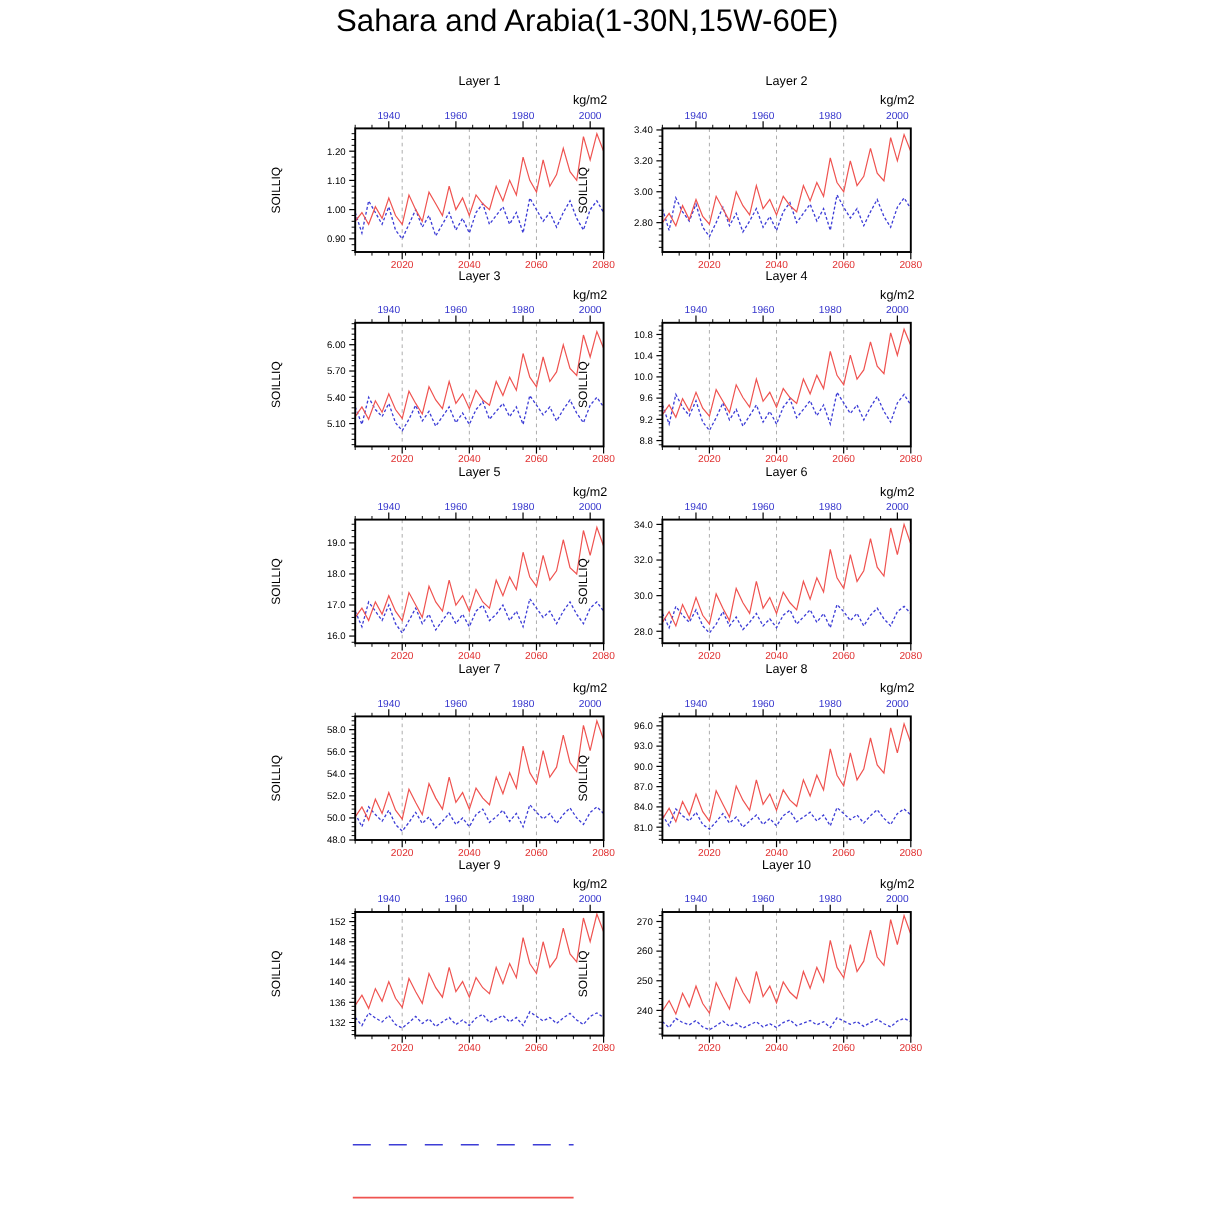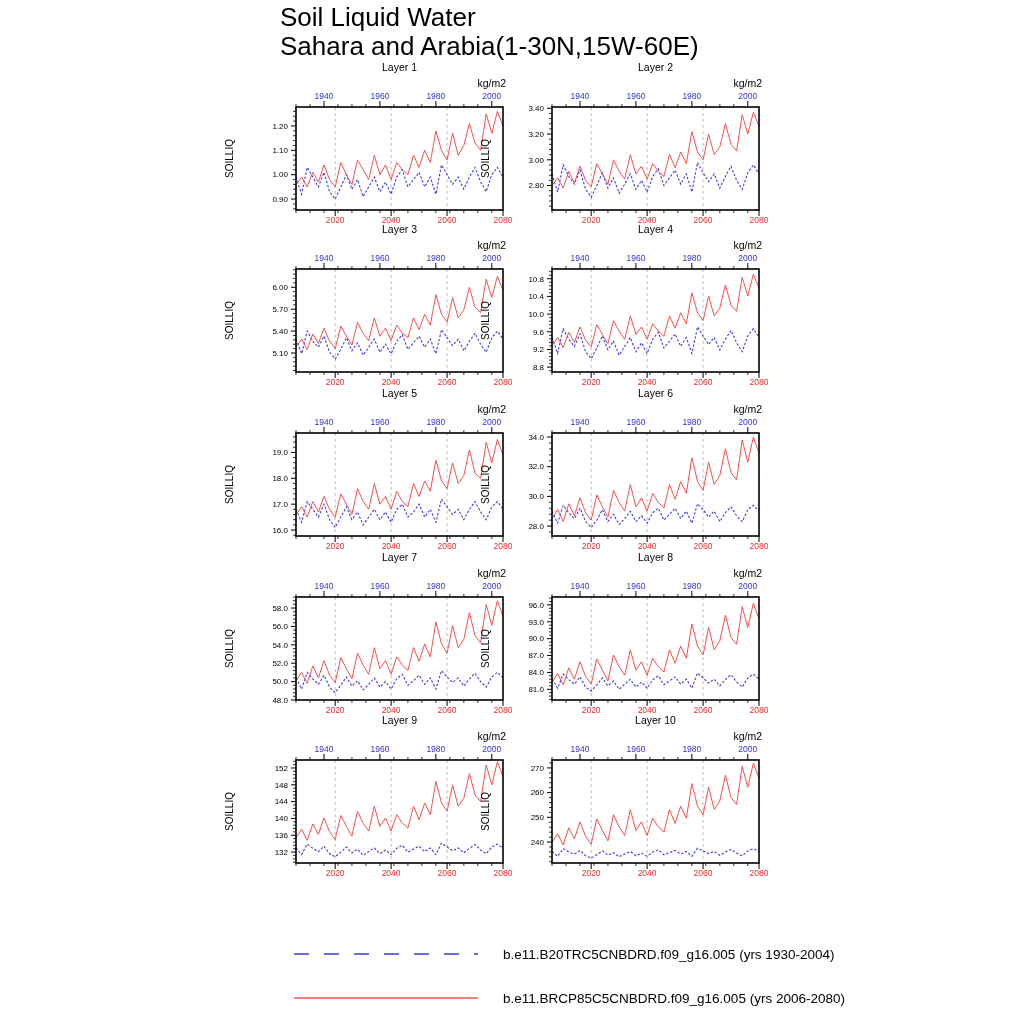--- a/index.html
+++ b/index.html
@@ -12,21 +12,20 @@
   svg text{font-family:"Liberation Sans",sans-serif;}
   .legend-row{position:absolute;left:292px;display:flex;align-items:center;height:16px;}
   .legend-label{margin-left:23px;font-size:13.5px;white-space:nowrap;color:#000;}
 </style>
 </head>
 <body>
 
 <div class="page">
 
   <div class="main-title">
-    <div>Soil Liquid Water</div>
     <div>Sahara and Arabia(1-30N,15W-60E)</div>
   </div>
 
   <div class="charts-grid" id="charts">
       <svg class="chart-cell" width="318" height="174" style="left:210px;top:59px">
         <line x1="125.16216216216216" y1="48" x2="125.16216216216216" y2="151" stroke="#aaaaaa" stroke-width="0.8" stroke-dasharray="3 3"></line>
         <line x1="181.10810810810813" y1="48" x2="181.10810810810813" y2="151" stroke="#aaaaaa" stroke-width="0.8" stroke-dasharray="3 3"></line>
         <line x1="237.05405405405406" y1="48" x2="237.05405405405406" y2="151" stroke="#aaaaaa" stroke-width="0.8" stroke-dasharray="3 3"></line>
         <polyline points="86.0,118.1 91.6,135.2 97.2,108.4 102.8,118.1 108.4,127.9 114.0,113.3 119.6,132.7 125.2,140.0 130.8,127.9 136.4,115.7 141.9,130.3 147.5,120.6 153.1,137.6 158.7,127.9 164.3,118.1 169.9,132.7 175.5,123.0 181.1,135.2 186.7,118.1 192.3,110.8 197.9,127.9 203.5,120.6 209.1,113.3 214.7,127.9 220.3,118.1 225.9,135.2 231.5,106.0 237.1,115.7 242.6,125.4 248.2,118.1 253.8,130.3 259.4,118.1 265.0,108.4 270.6,123.0 276.2,132.7 281.8,115.7 287.4,108.4 293.0,118.1" fill="none" stroke="#3d3dd6" stroke-width="1.1" stroke-dasharray="2.4 1.8"></polyline>
         <polyline points="86.0,125.4 91.6,118.1 97.2,127.9 102.8,113.3 108.4,123.0 114.0,106.0 119.6,120.6 125.2,127.9 130.8,103.5 136.4,115.7 141.9,125.4 147.5,101.1 153.1,110.8 158.7,120.6 164.3,96.2 169.9,115.7 175.5,106.0 181.1,120.6 186.7,103.5 192.3,110.8 197.9,115.7 203.5,96.2 209.1,108.4 214.7,91.3 220.3,103.5 225.9,71.9 231.5,91.3 237.1,101.1 242.6,74.3 248.2,96.2 253.8,86.5 259.4,64.6 265.0,84.0 270.6,91.3 276.2,54.8 281.8,74.3 287.4,52.4 293.0,67.0" fill="none" stroke="#ef5350" stroke-width="1"></polyline>
@@ -844,23 +843,21 @@
         <line x1="86" y1="65.78417266187049" x2="83" y2="65.78417266187049" stroke="#000" stroke-width="0.8"></line>
         <line x1="86" y1="60.84412470023979" x2="83" y2="60.84412470023979" stroke="#000" stroke-width="0.8"></line>
         <line x1="86" y1="50.96402877697838" x2="83" y2="50.96402877697838" stroke="#000" stroke-width="0.8"></line>
       </svg>
     </div>
 
   <div class="legend-row" style="top:946px">
     <svg width="188" height="14">
       <line x1="2" y1="7" x2="186" y2="7" stroke-width="1.3" stroke-dasharray="15 15" stroke="#3d3dd6"></line>
     </svg>
-    <span class="legend-label">b.e11.B20TRC5CNBDRD.f09_g16.005 (yrs 1930-2004)</span>
   </div>
 
   <div class="legend-row" style="top:990px">
     <svg width="188" height="14">
       <line x1="2" y1="7" x2="186" y2="7" stroke-width="1.3" stroke="#ef5350"></line>
     </svg>
-    <span class="legend-label">b.e11.BRCP85C5CNBDRD.f09_g16.005 (yrs 2006-2080)</span>
   </div>
 
 </div>
 
 </body></html>

